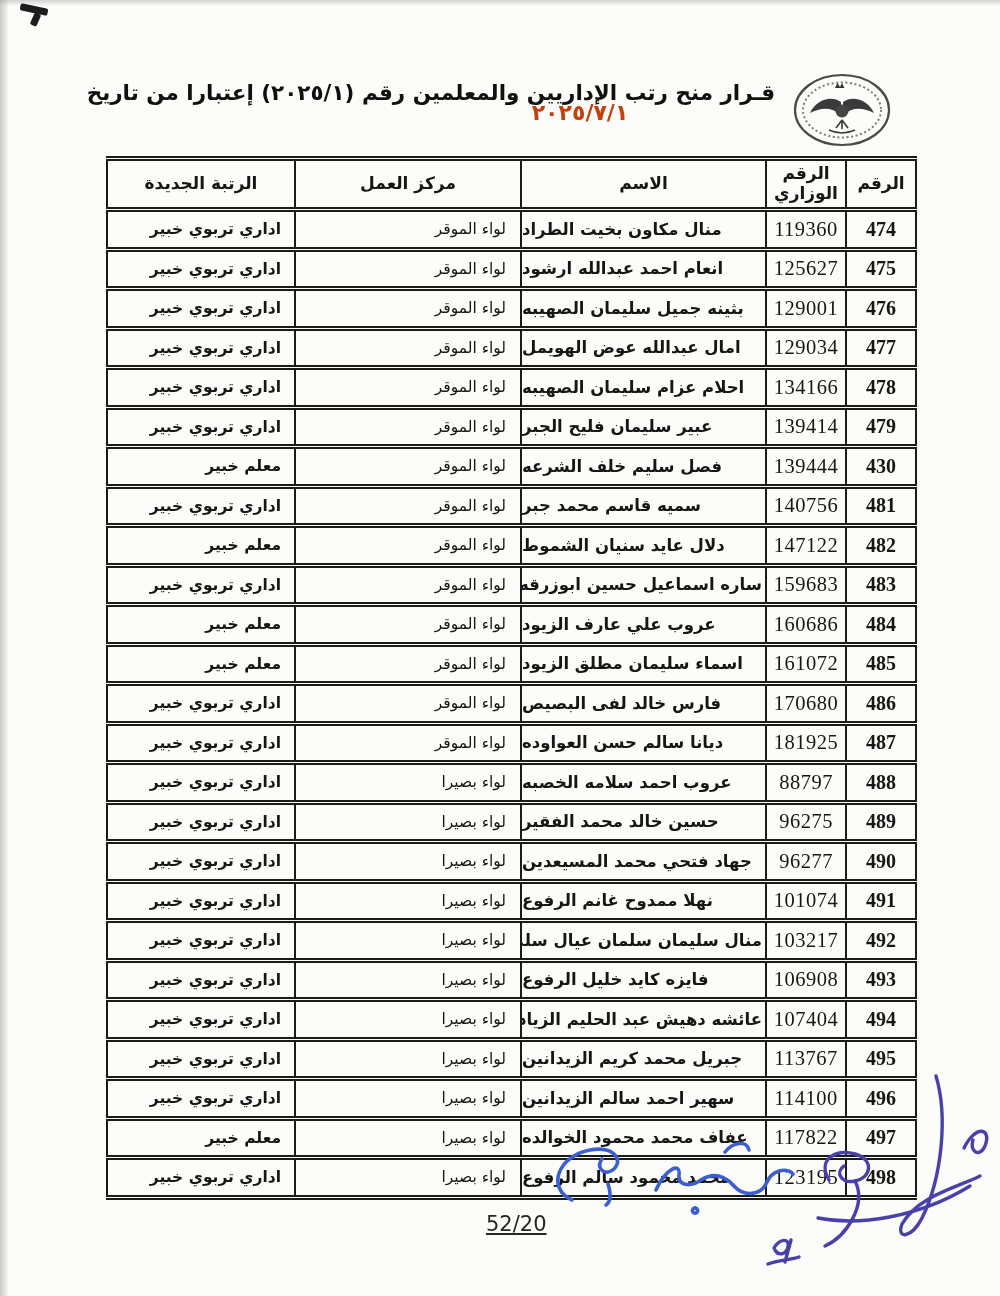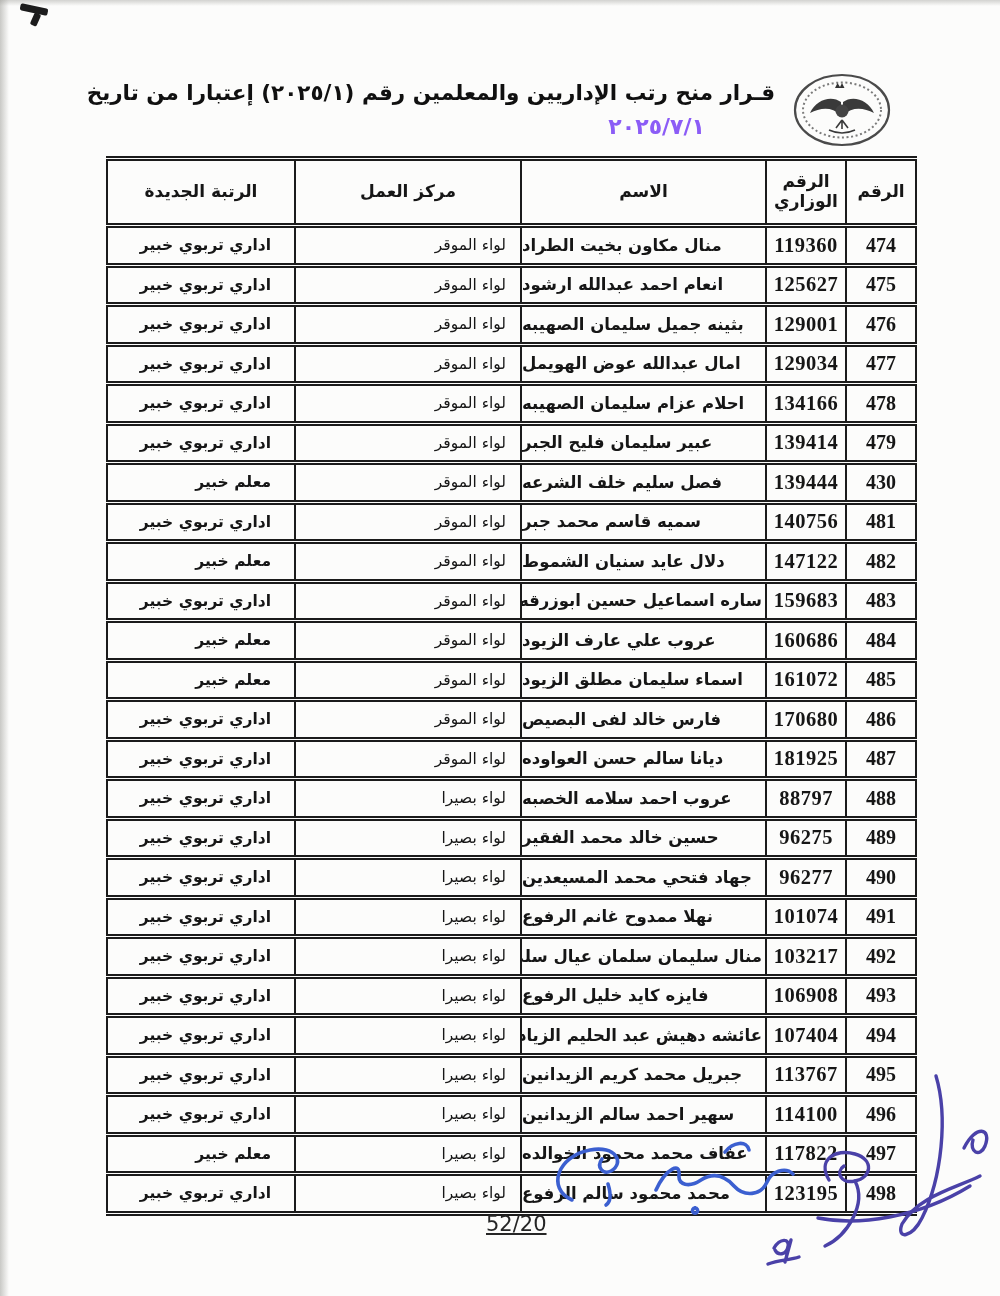--- a/index.html
+++ b/index.html
@@ -16,49 +16,49 @@
     background:linear-gradient(to bottom,rgba(160,160,155,.45),rgba(160,160,155,0));}
   .corner-mark{position:absolute;left:16px;top:2px;width:60px;height:26px;}
   .corner-mark .b1{position:absolute;left:4px;top:4px;width:28px;height:7px;background:#1c1c1c;transform:rotate(12deg);border-radius:2px;}
   .corner-mark .b2{position:absolute;left:16px;top:11px;width:7px;height:13px;background:#1c1c1c;transform:rotate(24deg);border-radius:2px;}
 
   .title-line1{
     position:absolute;left:115px;top:80px;width:660px;text-align:left;
     direction:rtl;font-weight:bold;font-size:21.5px;white-space:nowrap;color:#101010;
   }
   .title-line2{
-    position:absolute;left:455px;top:114px;width:250px;text-align:right;
-    direction:rtl;font-weight:bold;font-size:22px;color:#8b5cf6;
+    position:absolute;left:455px;top:100px;width:250px;text-align:center;
+    direction:rtl;font-weight:bold;font-size:22px;color:#c2410c;
   }
   .seal{position:absolute;left:792px;top:71px;width:100px;height:78px;}
 
   table.ranks{
     position:absolute;left:106px;top:156px;width:810px;
     border-collapse:collapse;table-layout:fixed;direction:rtl;
   }
   .ranks col.c-num{width:70px;}
   .ranks col.c-min{width:80px;}
   .ranks col.c-name{width:245px;}
   .ranks col.c-center{width:226px;}
   .ranks col.c-rank{width:188px;}
   .ranks th,.ranks td{
     border-left:2px solid #1b1b1b;border-right:2px solid #1b1b1b;
     border-top:5px double #1b1b1b;border-bottom:5px double #1b1b1b;
     padding:0;vertical-align:middle;overflow:hidden;
   }
   .ranks th{
     height:46px;font-size:17px;font-weight:bold;text-align:center;line-height:1.15;
-    padding:8px 2px;
+    padding:0 2px;
   }
   .ranks td{height:34.5px;}
   td.td-num{font-family:"Liberation Serif",serif;font-weight:bold;font-size:20px;text-align:center;margin-left:28px;}
-  td.td-min{font-family:"Liberation Serif",serif;font-weight:bold;font-size:20.5px;text-align:center;letter-spacing:.5px;}
+  td.td-min{font-family:"Liberation Serif",serif;font-weight:normal;font-size:20.5px;text-align:center;letter-spacing:.5px;}
   td.td-name{font-size:16.5px;font-weight:bold;text-align:left;padding-right:3px;white-space:nowrap;}
   td.td-center{font-size:15.5px;font-weight:normal;text-align:right;padding-right:14px;white-space:nowrap;}
-  td.td-rank{font-size:15.5px;font-weight:bold;text-align:right;padding-right:23px;white-space:nowrap;}
+  td.td-rank{font-size:15.5px;font-weight:bold;text-align:right;padding-right:13px;white-space:nowrap;}
 
   .pagenum{
     position:absolute;left:486px;top:1212px;font-size:21px;color:#262626;
     font-family:"DejaVu Sans",sans-serif;
     text-decoration:underline;
   }
   .signature{position:absolute;left:528px;top:1066px;width:466px;height:216px;pointer-events:none;}
 </style>
 </head>
 <body>

